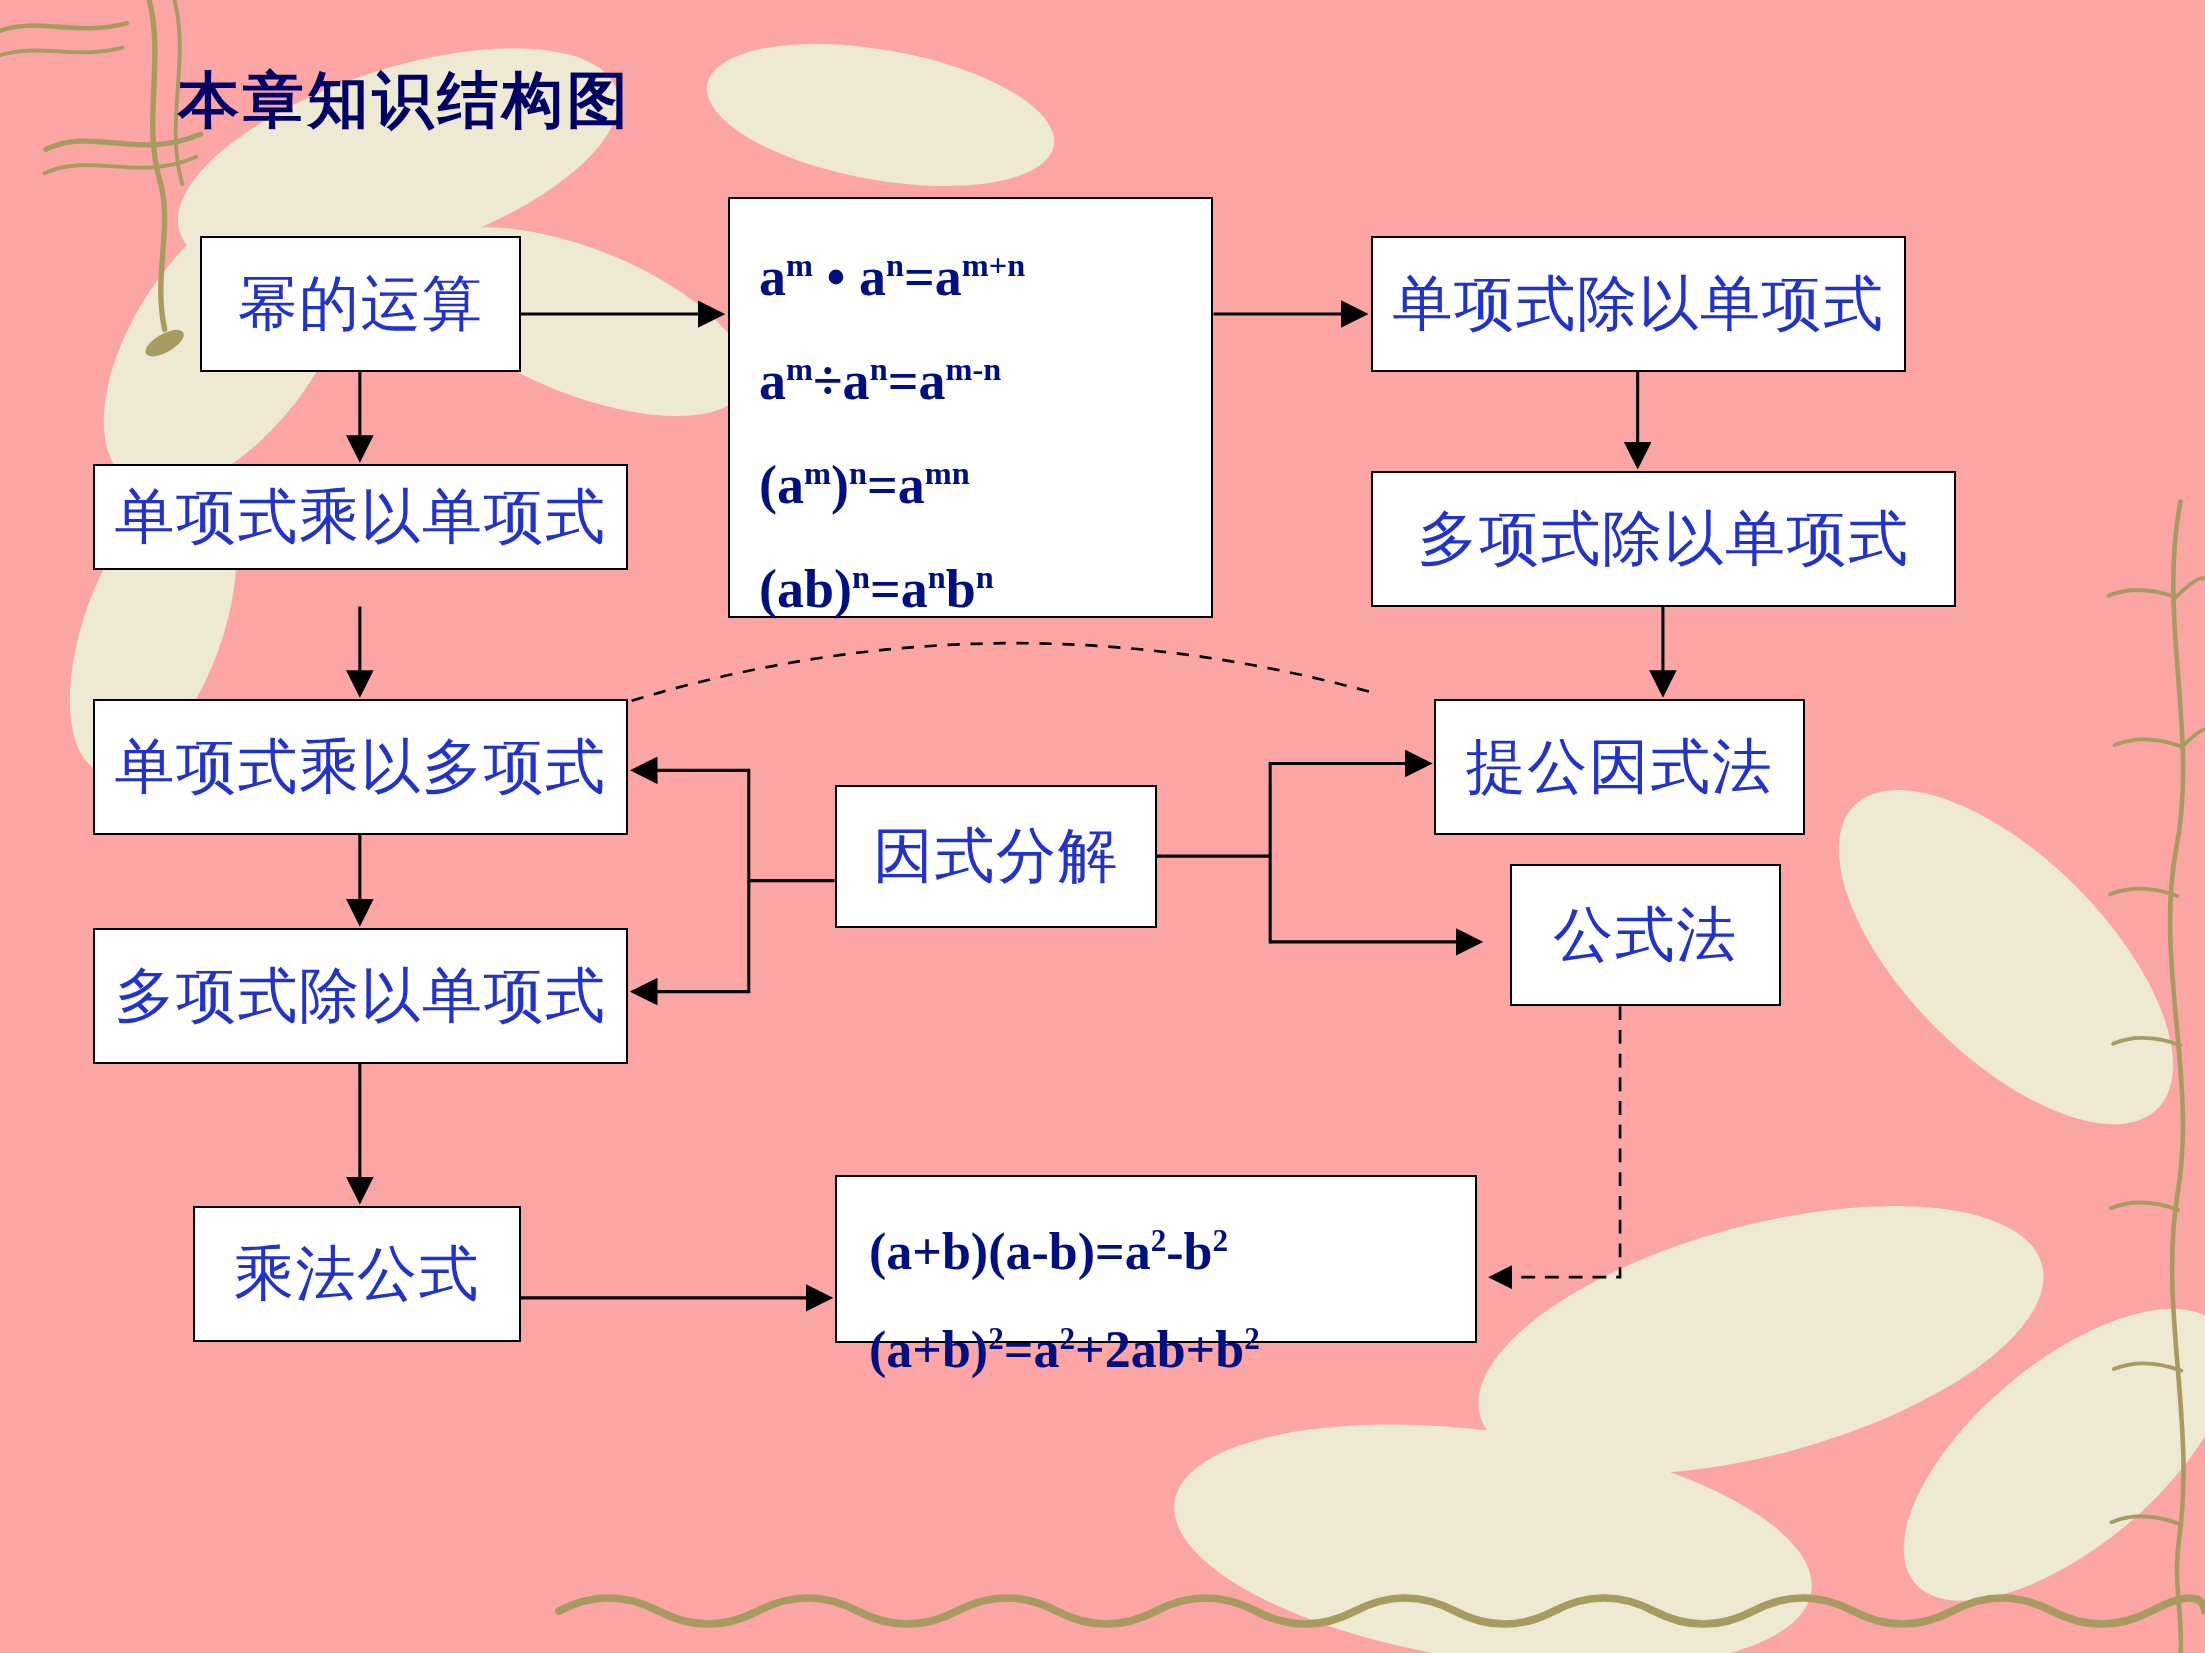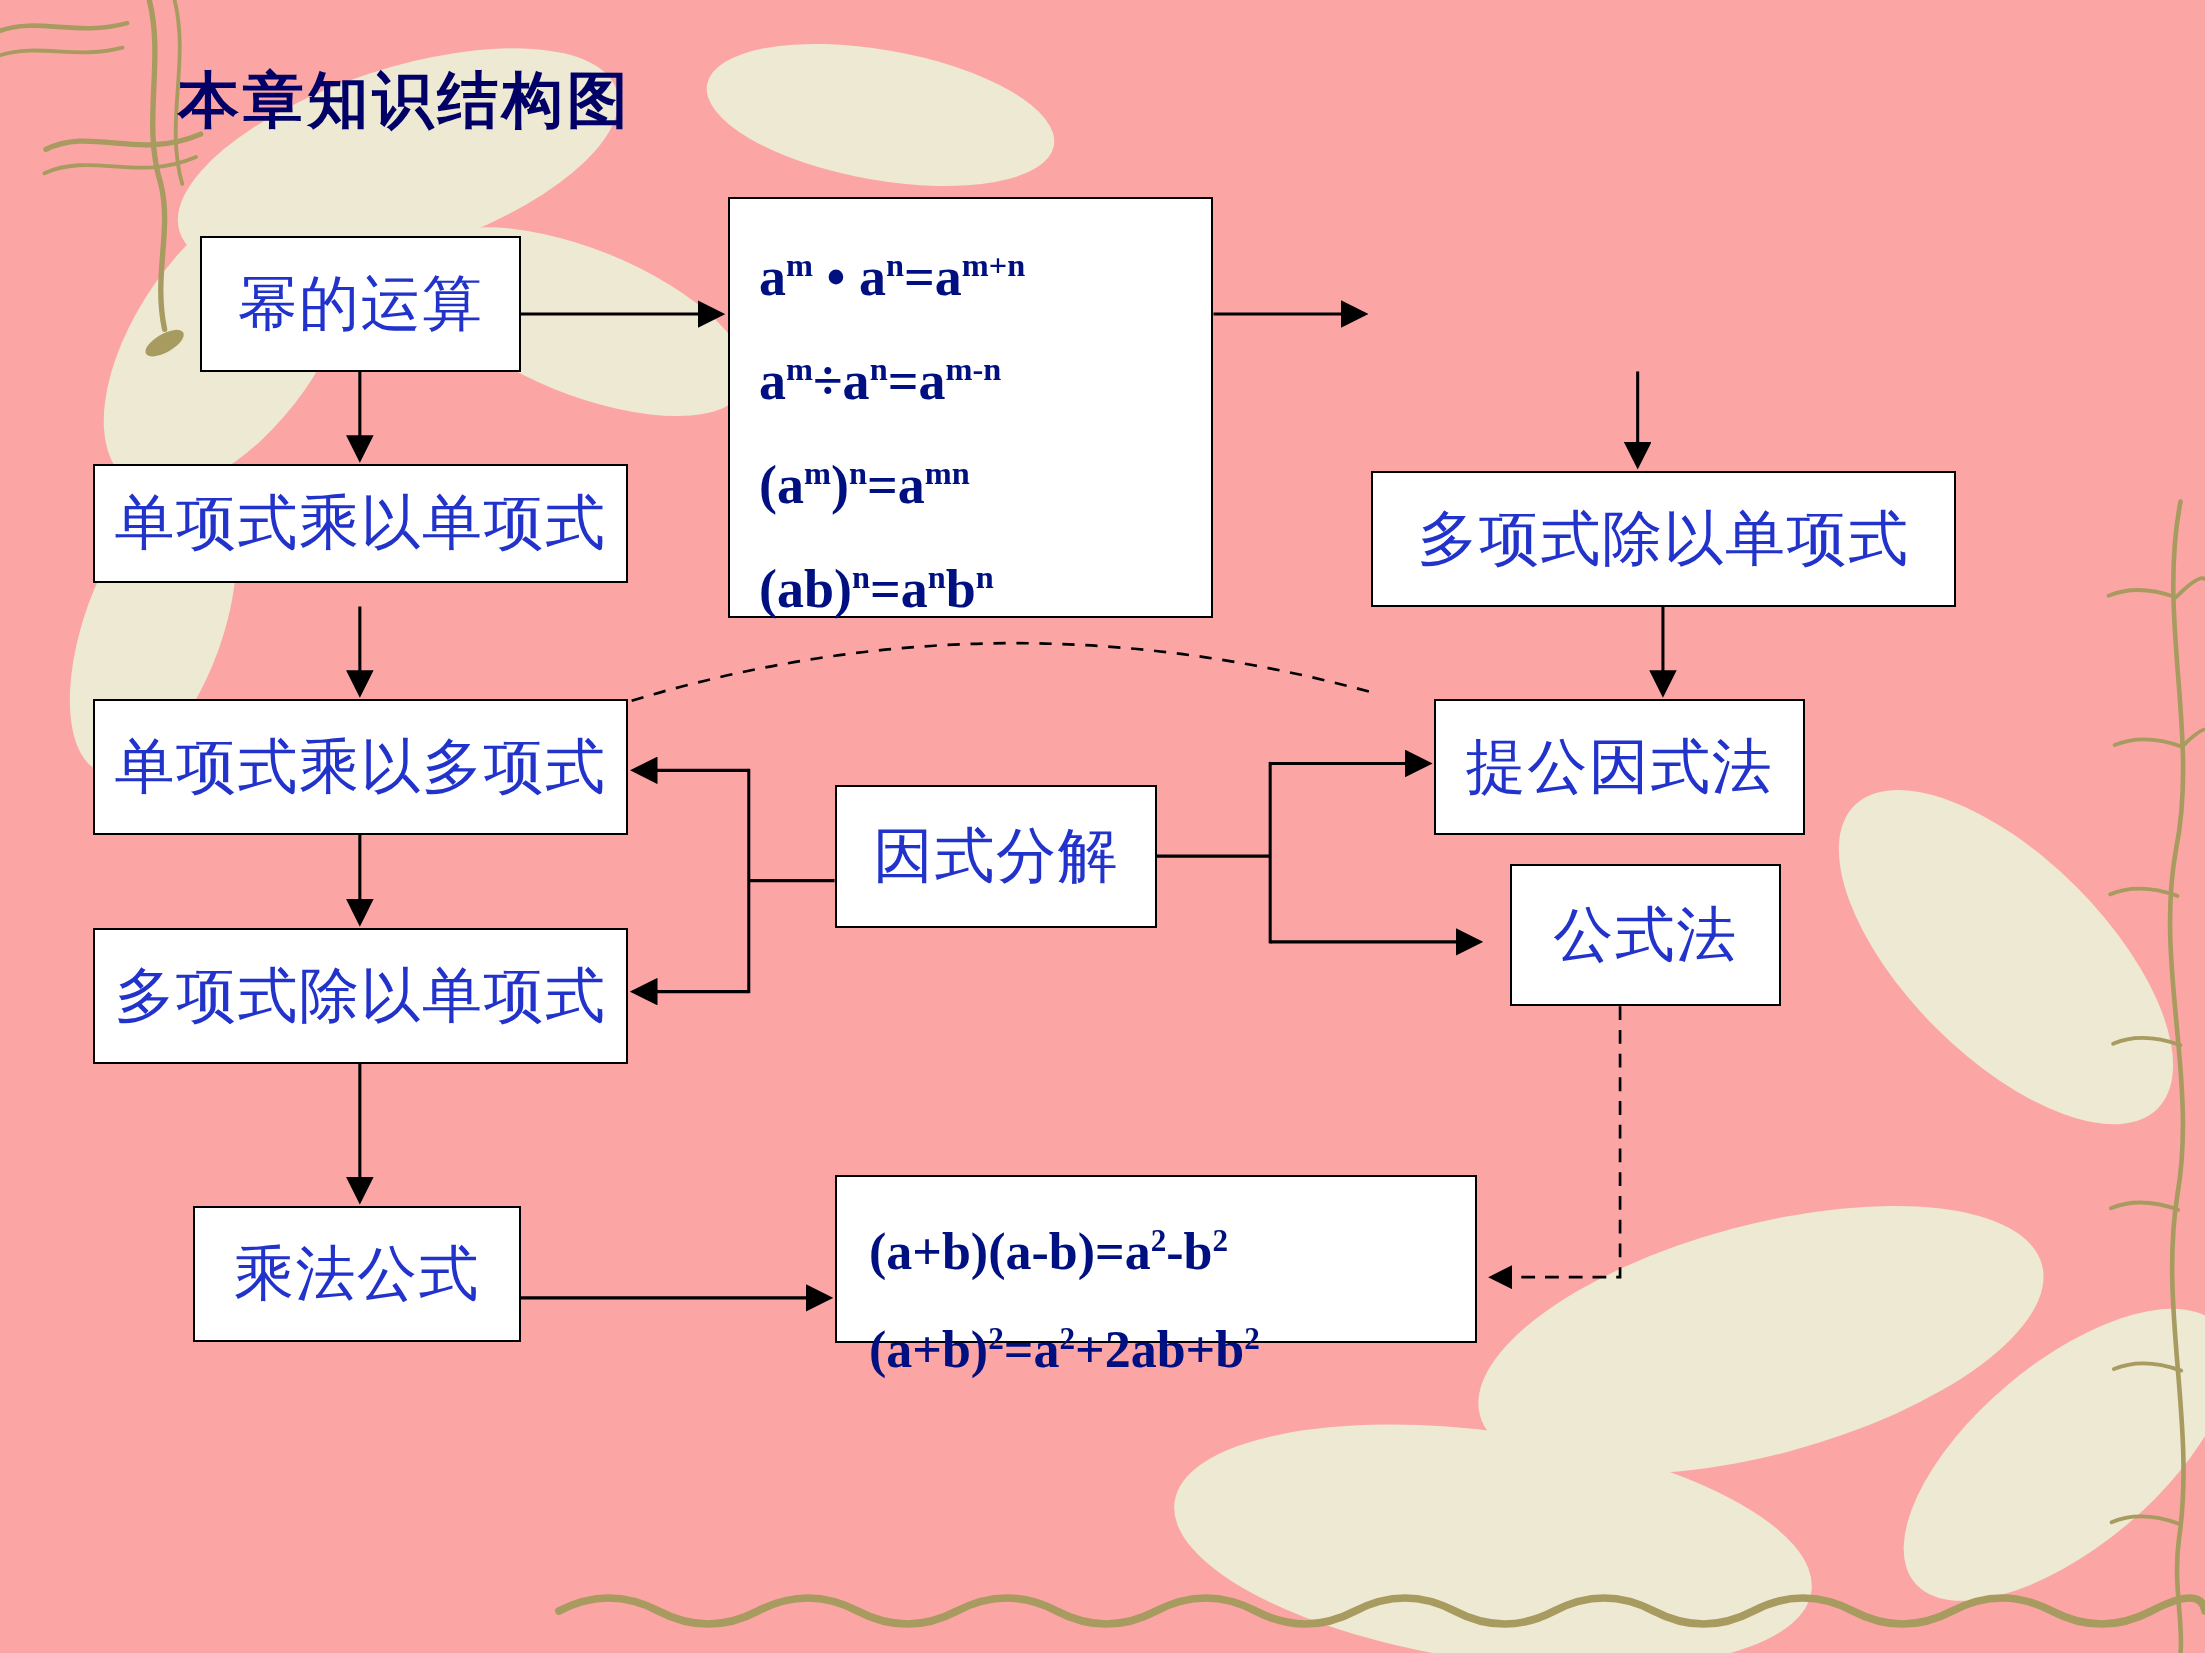--- a/index.html
+++ b/index.html
@@ -104,22 +104,23 @@
     <g stroke="#000" stroke-width="3.5" fill="none">
       <path d="M 2116,1314 L 2116,1668 L 1950,1668" stroke-dasharray="18 13" marker-end="url(#ah)"></path>
       <path d="M 825,915 Q 1305,770 1795,905" stroke-dasharray="16 14"></path>
     </g>
   </svg>
 
   <h1 class="title">本章知识结构图</h1>
 
   <div class="fbox" style="left:200px;top:236px;width:321px;height:136px">幂的运算</div>
 
+  <div class="fbox" style="left:1371px;top:236px;width:535px;height:136px">单项式除以单项式</div>
 
-  <div class="fbox" style="left:93px;top:464px;width:535px;height:119px">单项式乘以单项式</div>
+  <div class="fbox" style="left:93px;top:464px;width:535px;height:106px">单项式乘以单项式</div>
 
   <div class="fbox" style="left:1371px;top:471px;width:585px;height:136px">多项式除以单项式</div>
 
   <div class="fbox" style="left:93px;top:699px;width:535px;height:136px">单项式乘以多项式</div>
 
   <div class="fbox" style="left:1434px;top:699px;width:371px;height:136px">提公因式法</div>
 
   <div class="fbox" style="left:835px;top:785px;width:322px;height:143px">因式分解</div>
 
   <div class="fbox" style="left:1510px;top:864px;width:271px;height:142px">公式法</div>

